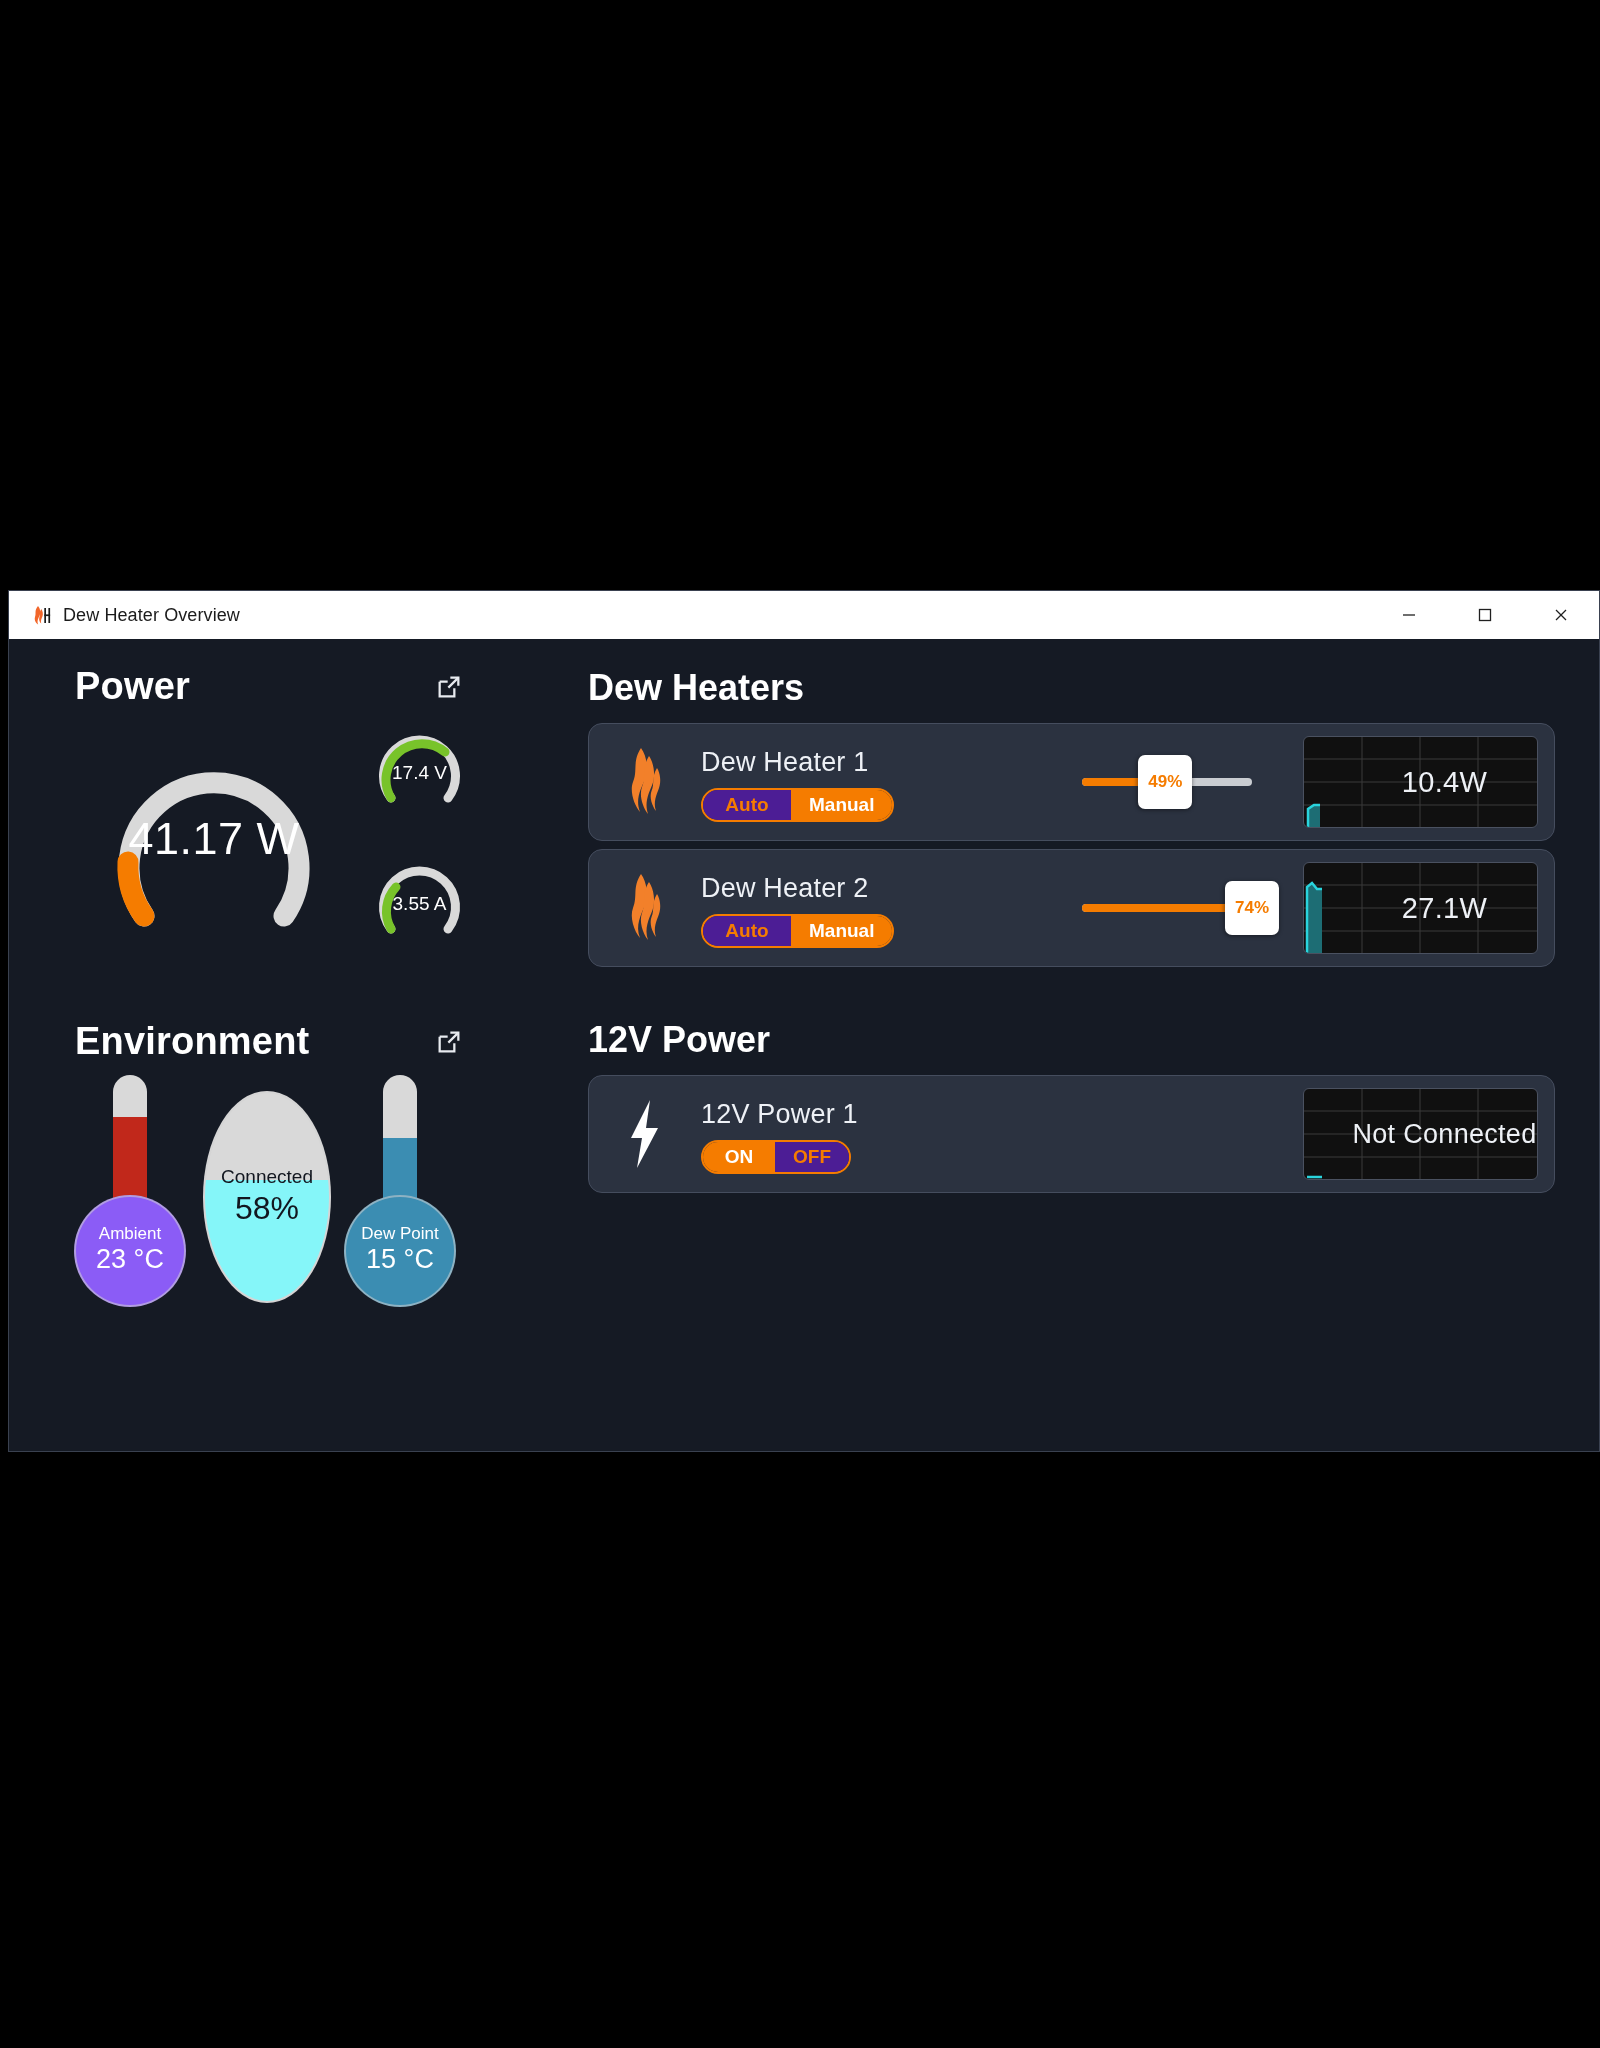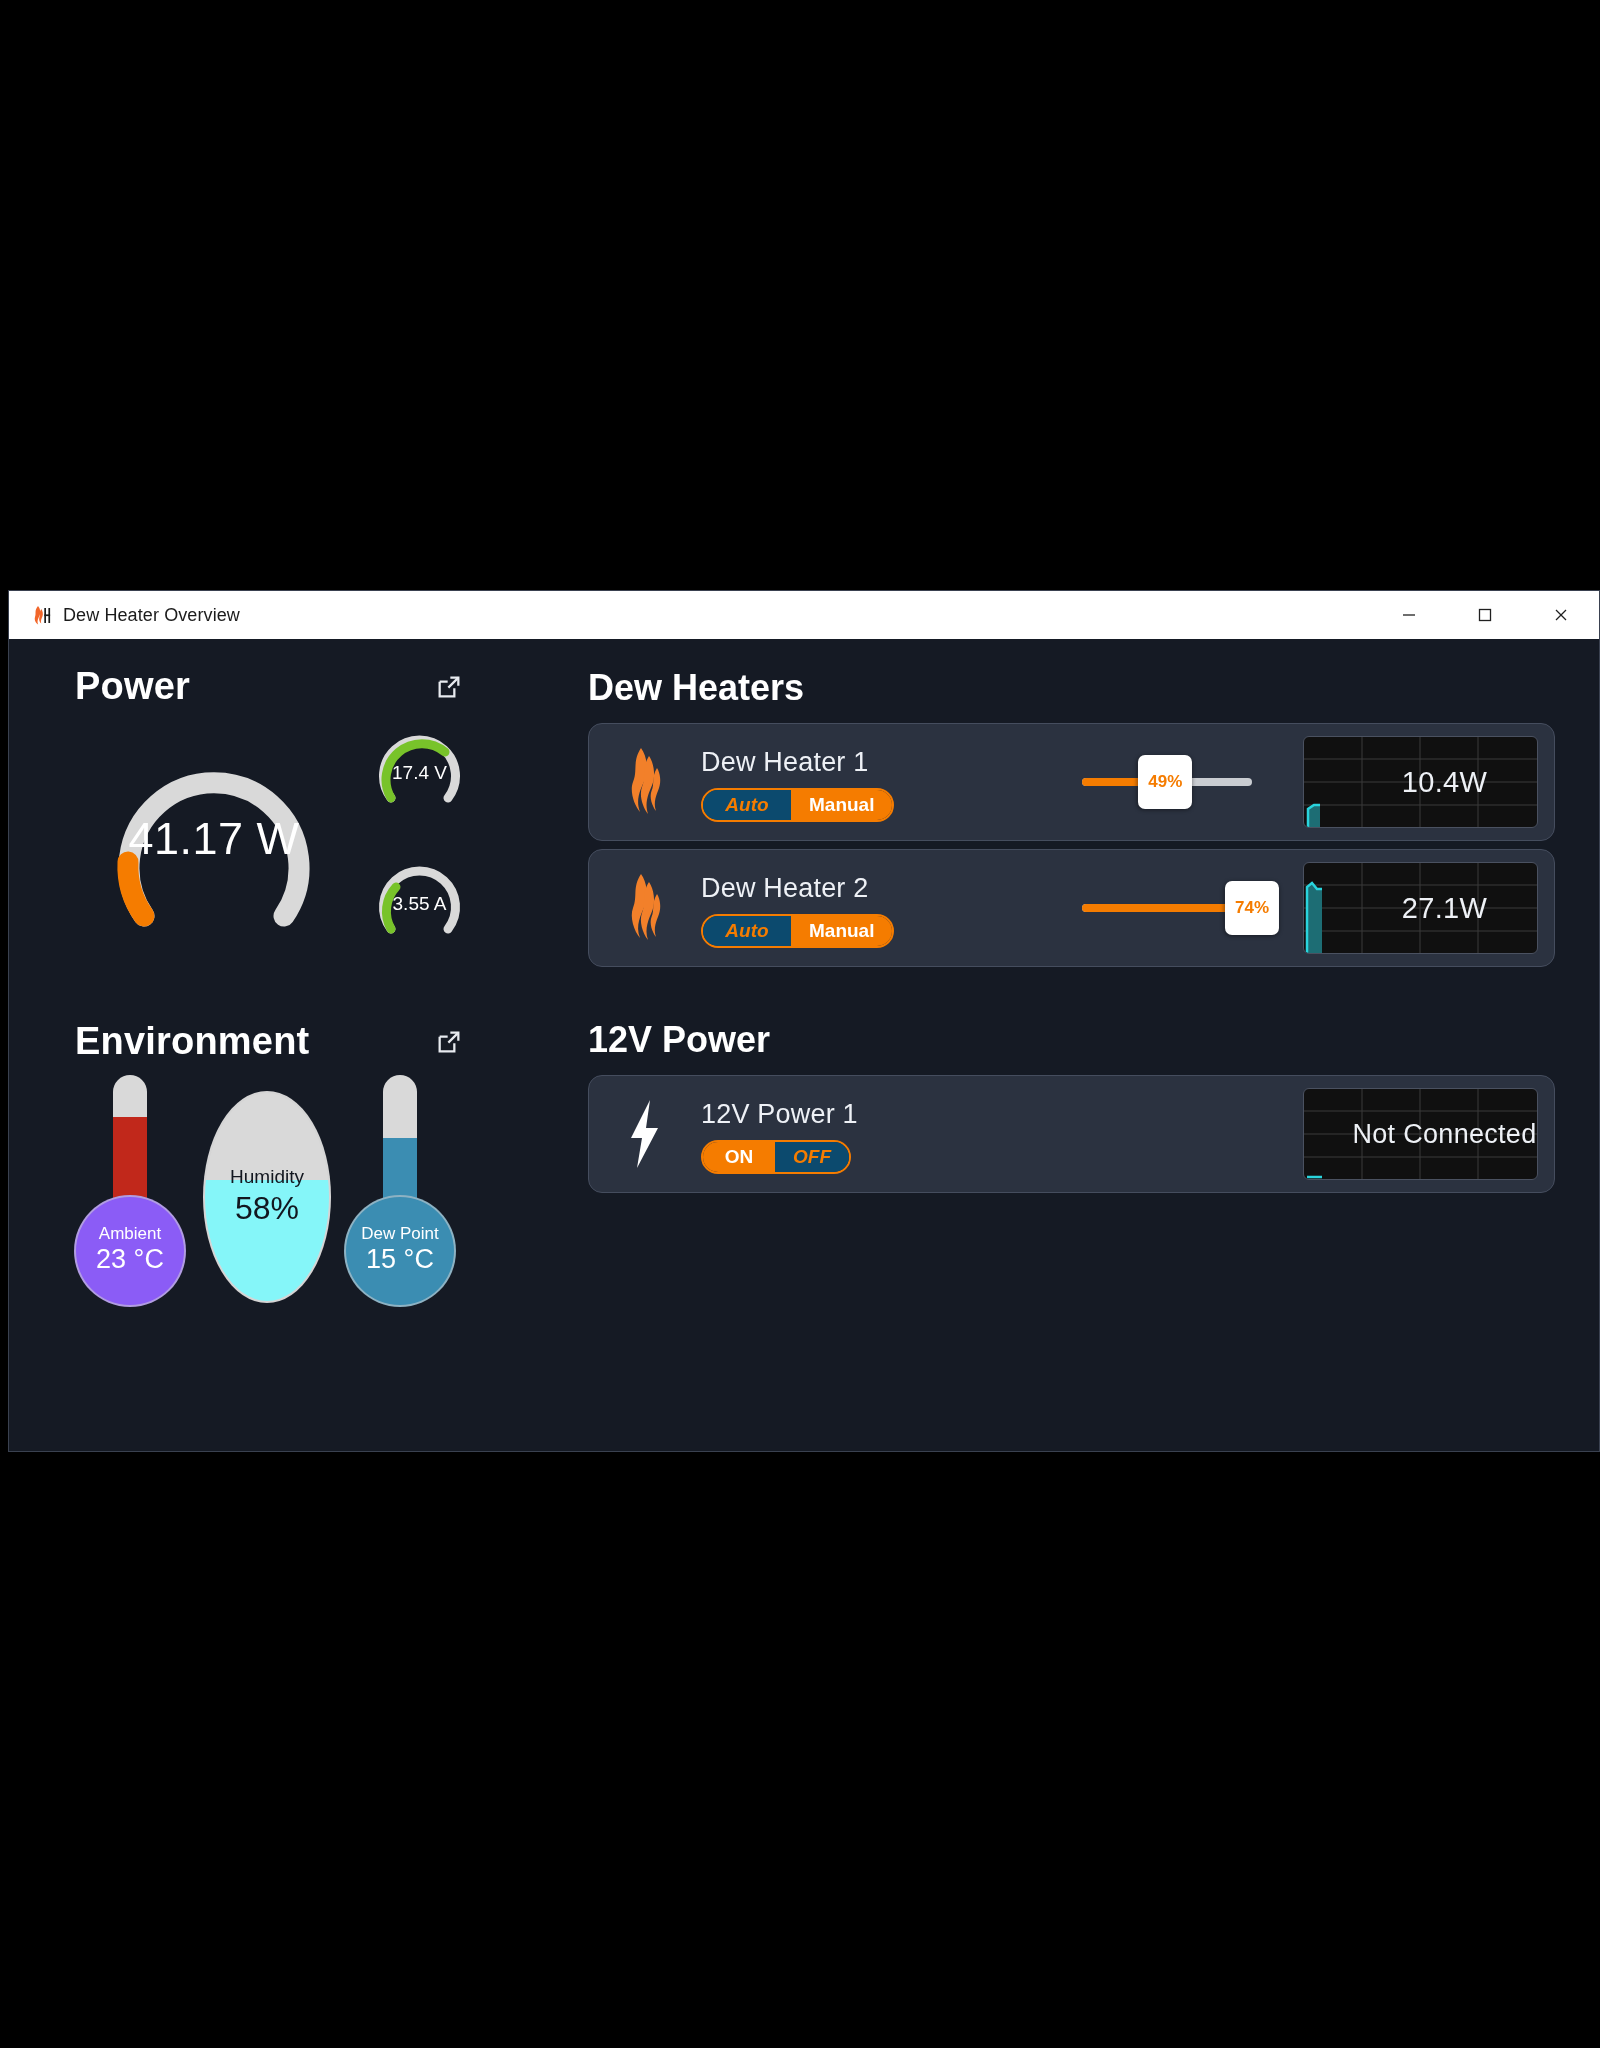--- a/index.html
+++ b/index.html
@@ -135,21 +135,21 @@
 
   
   .seg {
     display: inline-flex; height: 34px; border-radius: 17px;
     border: 2px solid #f57c00; overflow: hidden; background: #2b3240;
   }
   .seg .opt {
     display: flex; align-items: center; justify-content: center;
     font-size: 19px; font-weight: bold; padding: 0 18px; cursor: pointer;
   }
-  .seg .opt.off { color: #f57c00; background: #0c4a6e; font-style: italic; }
+  .seg .opt.off { color: #f57c00; background: #4c1d95; }
   .seg .opt.on  { color: #ffffff; background: #f57c00; }
   .seg.w-mode .opt { min-width: 88px; }
   .seg.w-power .opt { min-width: 72px; }
 
   
   .slider-wrap { flex: 1; display: flex; align-items: center; justify-content: center; position: relative; height: 100%; }
   .slider { position: relative; width: 170px; height: 8px; border-radius: 4px; background: #c9ccd1; }
   .slider .trk { position: absolute; left: 0; top: 0; height: 8px; border-radius: 4px; background: #f57c00; }
   .slider .knob {
     position: absolute; top: 50%; transform: translate(-50%, -50%);
@@ -273,21 +273,21 @@
             </div>
             <div class="bulb" style="background:#8b5cf6;">
               <span class="nm">Ambient</span>
               <span class="vl">23 °C</span>
             </div>
           </div>
 
           <div id="humidity">
             <div class="hfill" style="height:58%;"></div>
             <div class="htxt">
-              <div class="nm">Humidity</div>
+              <div class="nm">Connected</div>
               <div class="vl">58%</div>
             </div>
           </div>
 
           <div class="thermo" id="thermo-dew">
             <div class="stem">
               <div class="fill" style="height:58%; background:#3b8db2;"></div>
             </div>
             <div class="bulb" style="background:#3b8db2;">
               <span class="nm">Dew Point</span>

